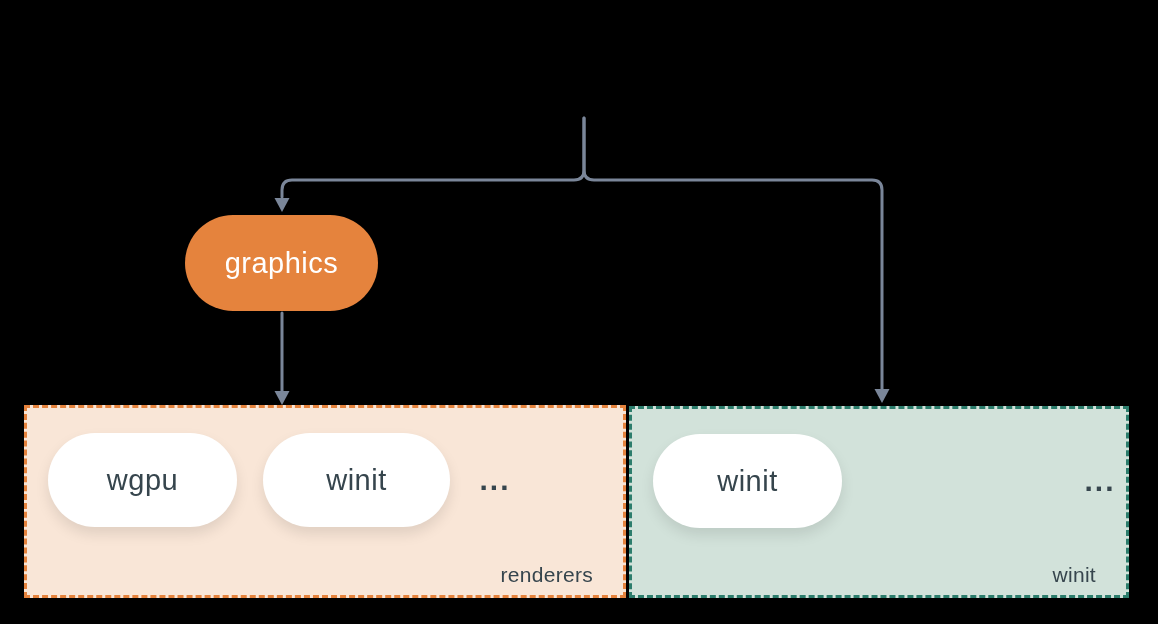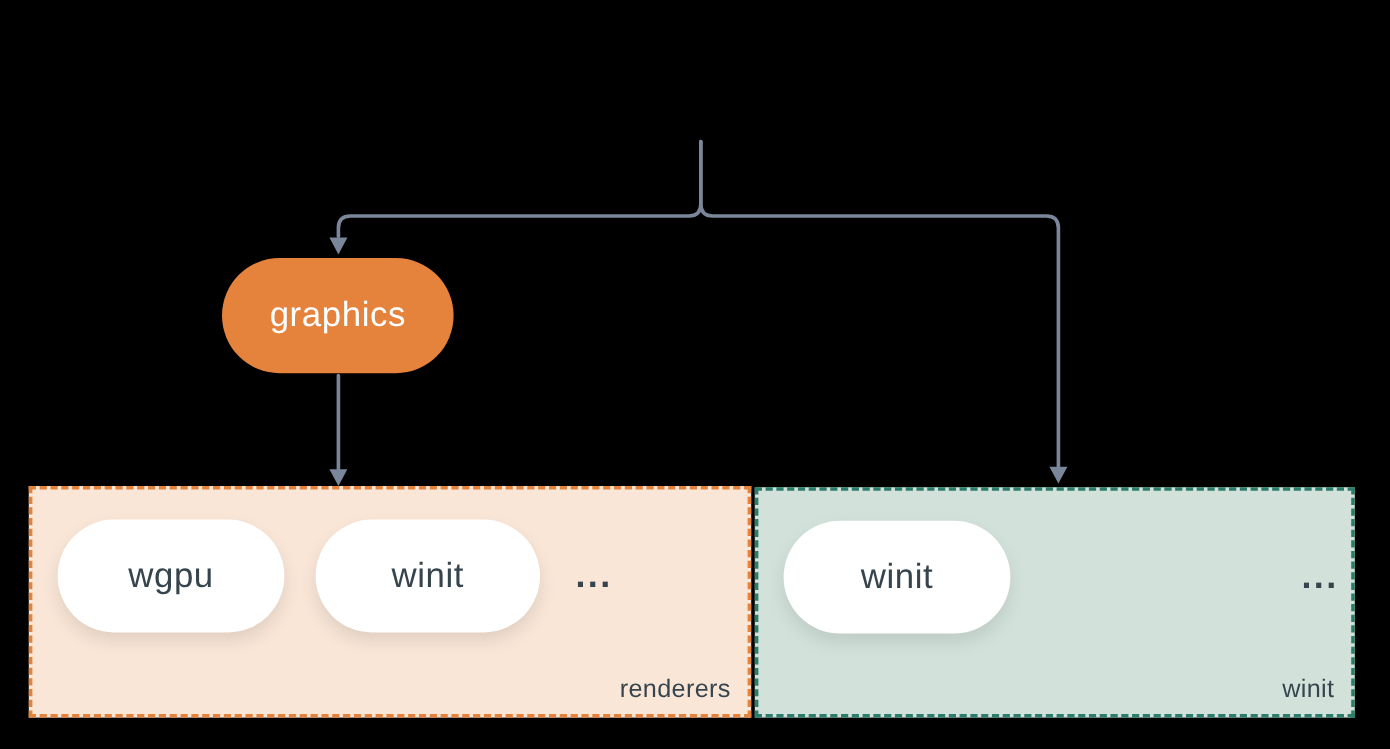--- a/index.html
+++ b/index.html
@@ -96,21 +96,21 @@
     align-items: center;
     justify-content: center;
     color: var(--c-dark);
     font-size: 30px;
     font-weight: bold;
     letter-spacing: 2px;
   }
 
   .group-label {
     position: absolute;
-    right: 14px; bottom: 8px;
+    right: 30px; bottom: 8px;
     color: var(--c-dark);
     font-size: 21px;
     letter-spacing: 0.3px;
   }
 </style>
 </head>
 <body>
 
 <div class="canvas">
 

